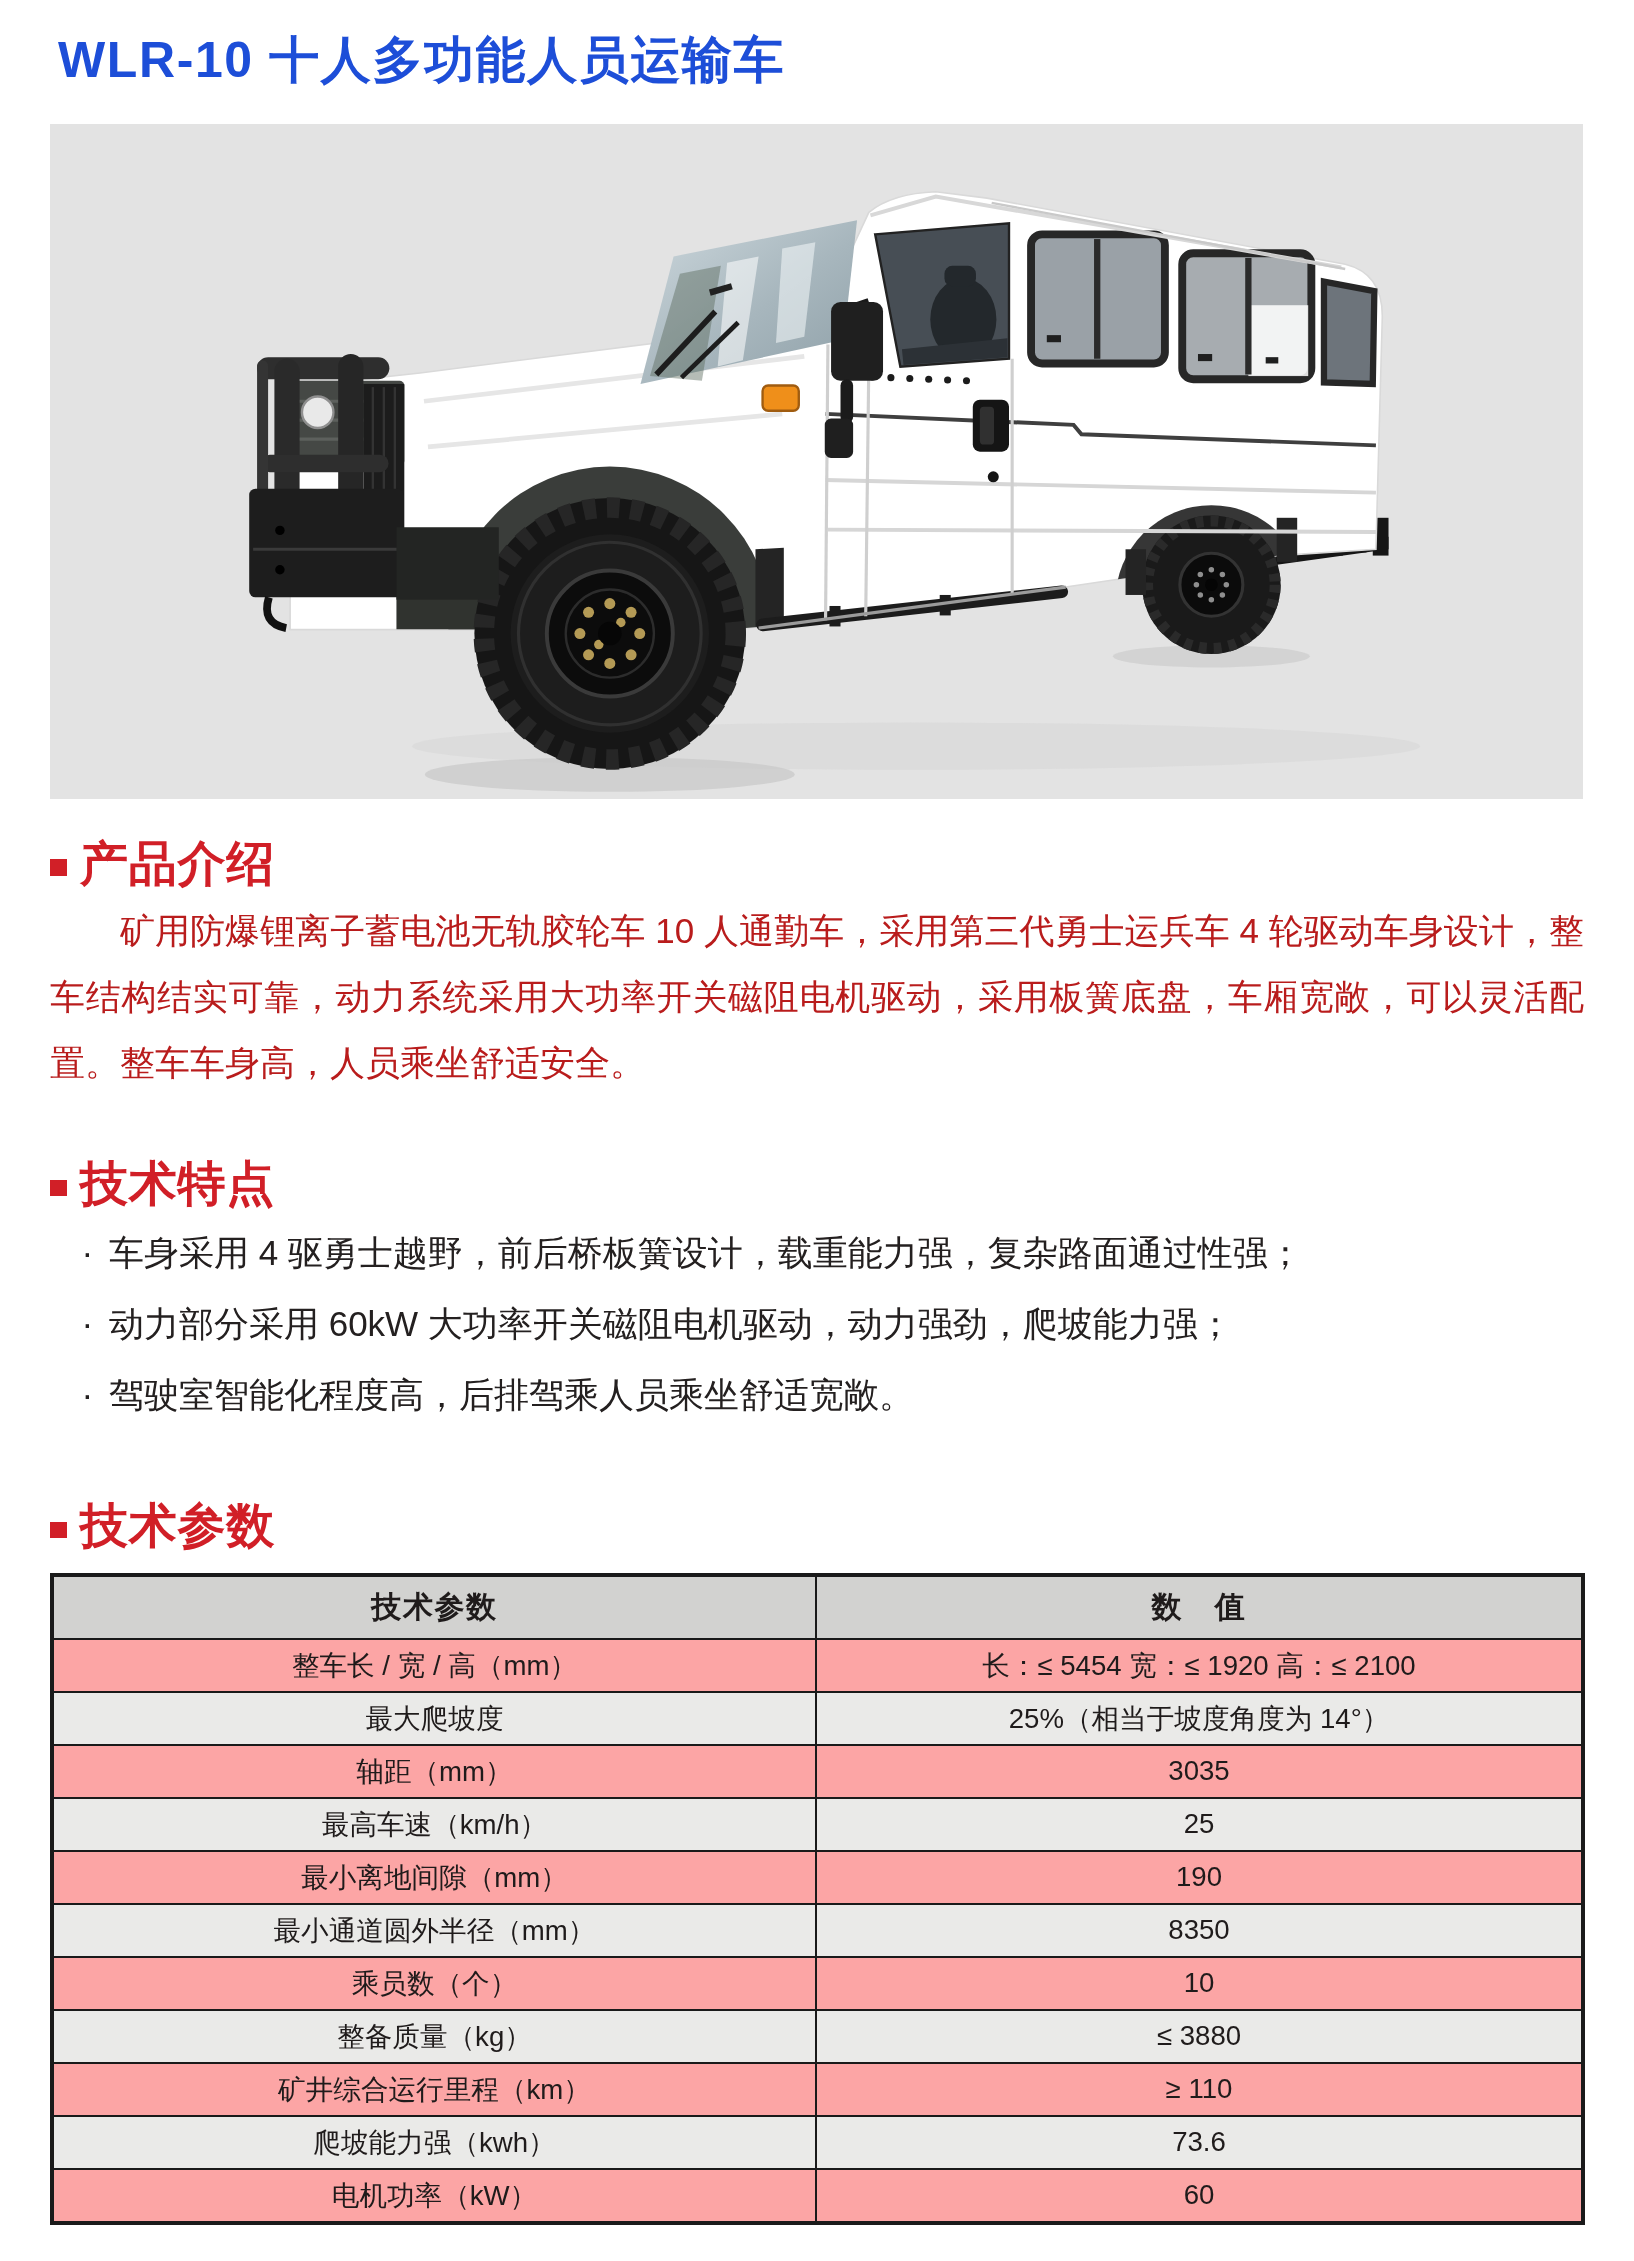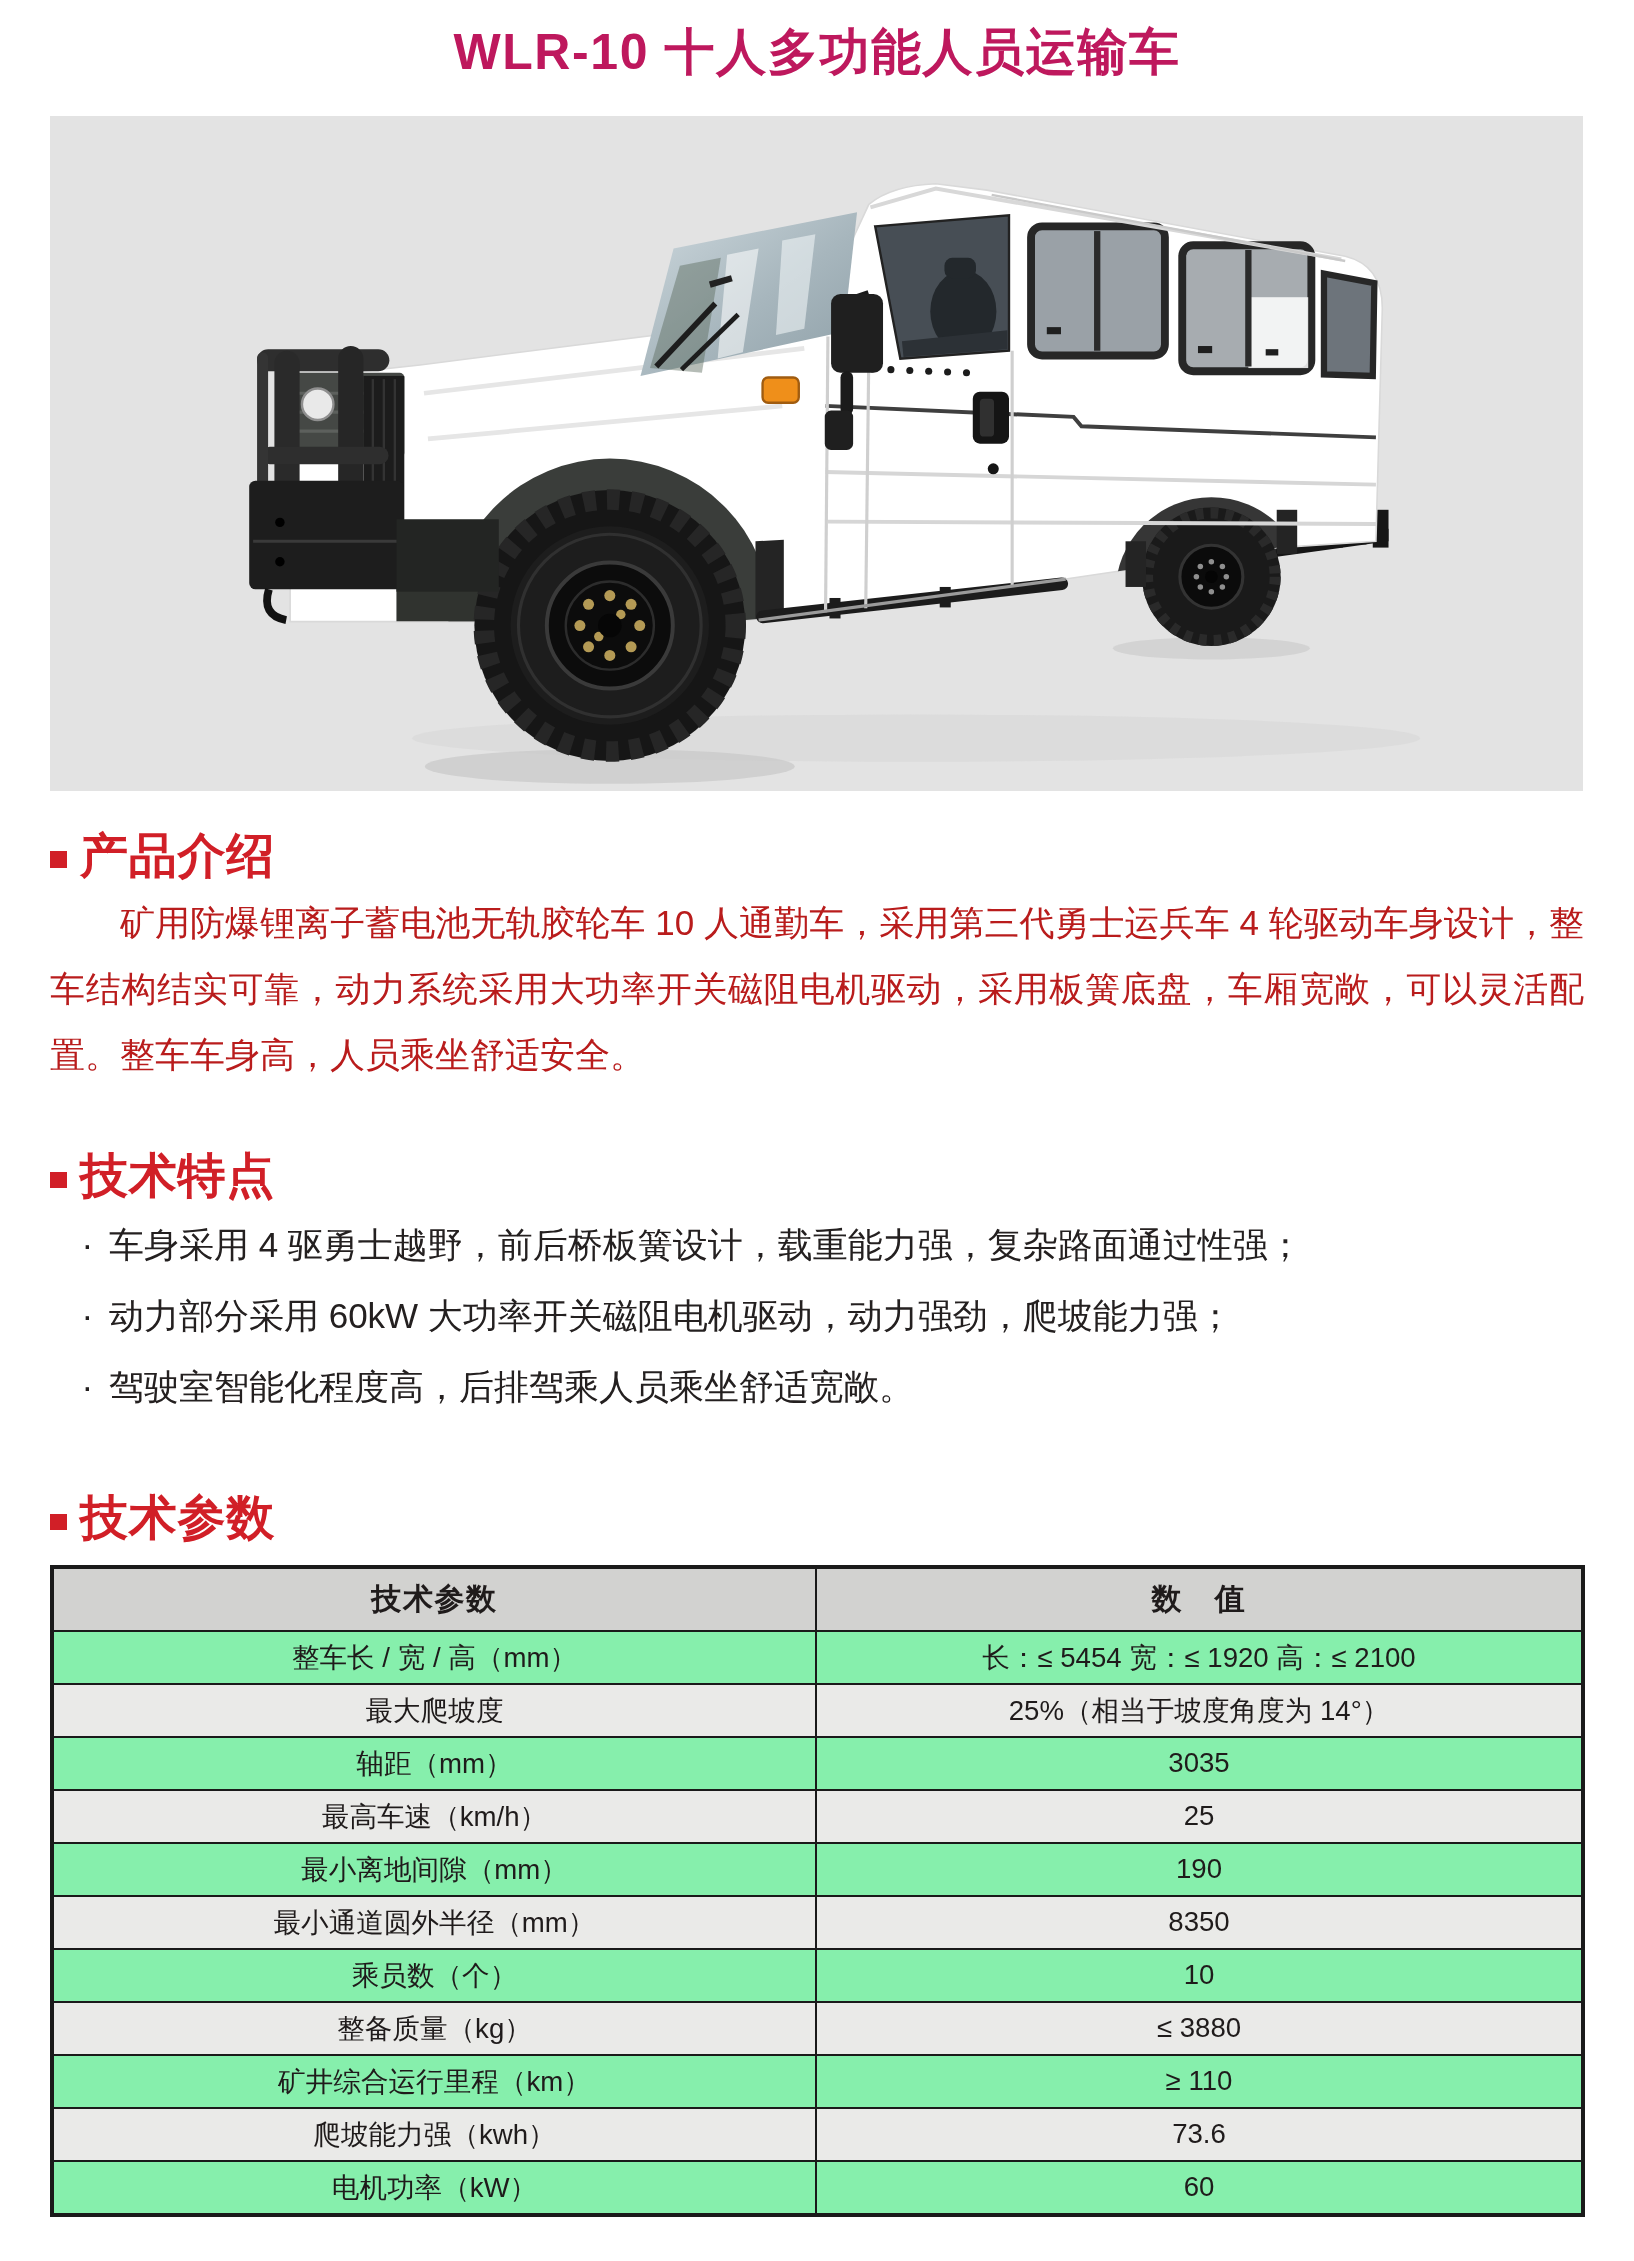--- a/index.html
+++ b/index.html
@@ -7,27 +7,26 @@
     position:relative;
     width:1634px;height:2261px;
     box-sizing:border-box;
     padding:23.6px 50px 0 50px;
     font-family:"Liberation Sans","DejaVu Sans",sans-serif;
     color:#262222;
     overflow:hidden;
     background:#ffffff;
   }
   h1.title{
-    margin:0;
+    margin:8px;
     font-size:50px;
     line-height:57px;
     font-weight:700;
     letter-spacing:1.6px;
-    color:#be185d;
-    text-align:center;
+    color:#1d4ed8;
   }
   .subtitle{
     margin-top:7.9px;
     font-size:24.4px;
     line-height:28px;
     letter-spacing:0.4px;
     color:#4a4646;
   }
   .hero{
     margin:35px 0 0 0;
@@ -78,21 +77,21 @@
   }
   table.specs th{
     background:#d2d2d0;
     height:61px;
     font-size:30px;font-weight:700;
     letter-spacing:1.6px;
   }
   table.specs td{
     height:51px;
     font-size:27.6px;font-weight:400;
-    background:#86efac;
+    background:#fca5a5;
   }
   table.specs tr.alt td{background:#eaeae8;}
 </style>
 </head>
 <body>
 
 <div class="page">
 
   <h1 class="title">WLR-10 十人多功能人员运输车</h1>
 

